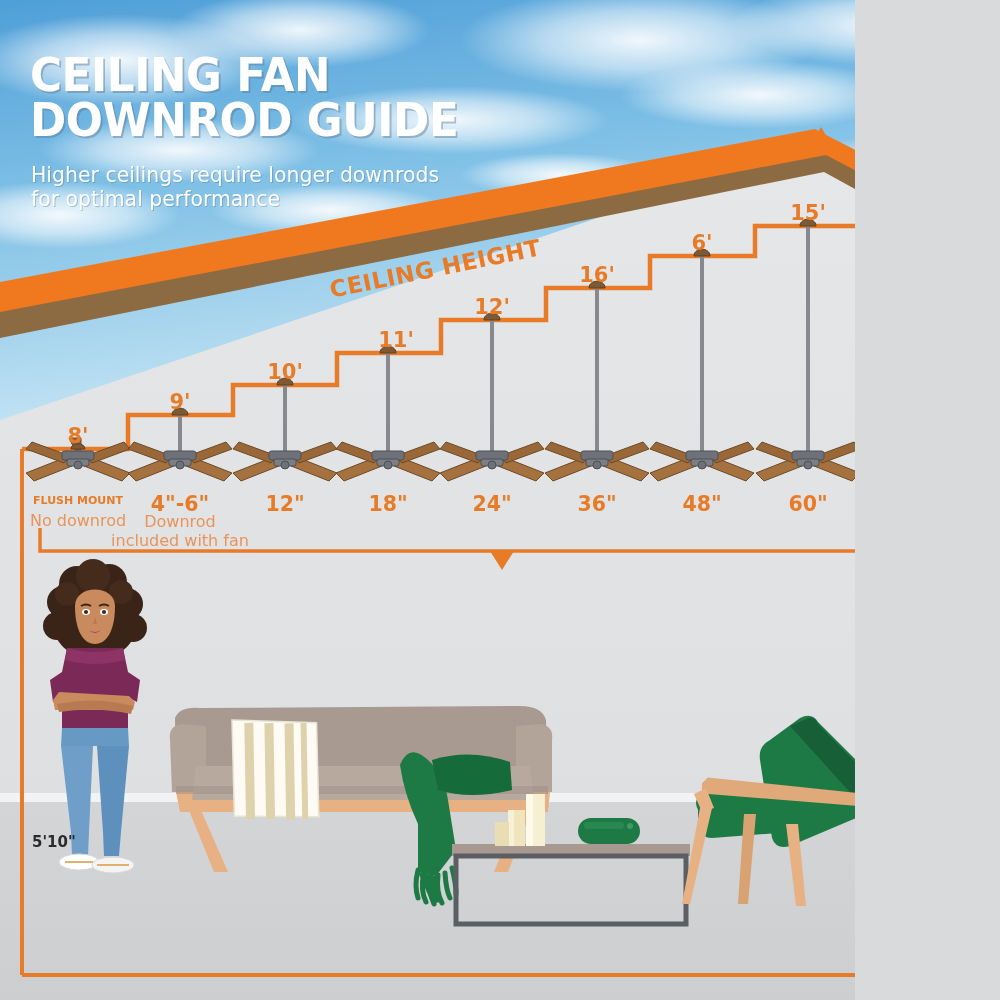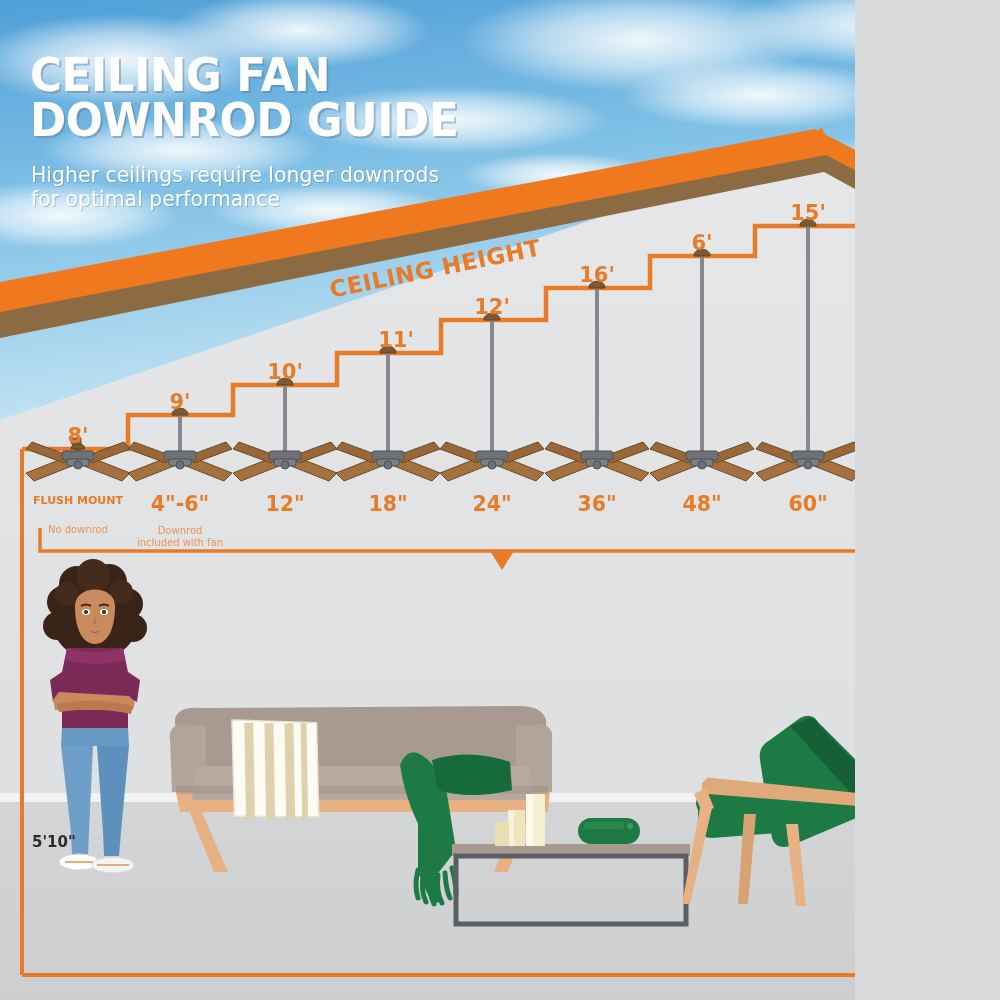--- a/index.html
+++ b/index.html
@@ -48,24 +48,24 @@
     font-family:"DejaVu Sans","Liberation Sans",sans-serif;
     transform:translateX(-50%);
   }
   .rod-label {
     font-size:20.5px; font-weight:bold; color:#e87b28;
     font-family:"DejaVu Sans","Liberation Sans",sans-serif;
     transform:translateX(-50%);
     text-align:center;
   }
   .rod-sub {
-    font-size:10px; color:#e8945a; font-weight:normal;
+    font-size:16px; color:#e8945a; font-weight:normal;
     font-family:"DejaVu Sans","Liberation Sans",sans-serif;
     transform:translateX(-50%);
-    text-align:center; line-height:1.18;margin-top:12px;
+    text-align:center; line-height:1.18;
   }
   .flush-main {
     font-size:11px; font-weight:bold; color:#e87b28;
     font-family:"DejaVu Sans","Liberation Sans",sans-serif;
     transform:translateX(-50%); text-align:center;
   }
   .rec-caption {
     left:500px; top:572px;
     font-size:20px; font-weight:bold; color:#e87b28;
     font-family:"DejaVu Sans","Liberation Sans",sans-serif;

